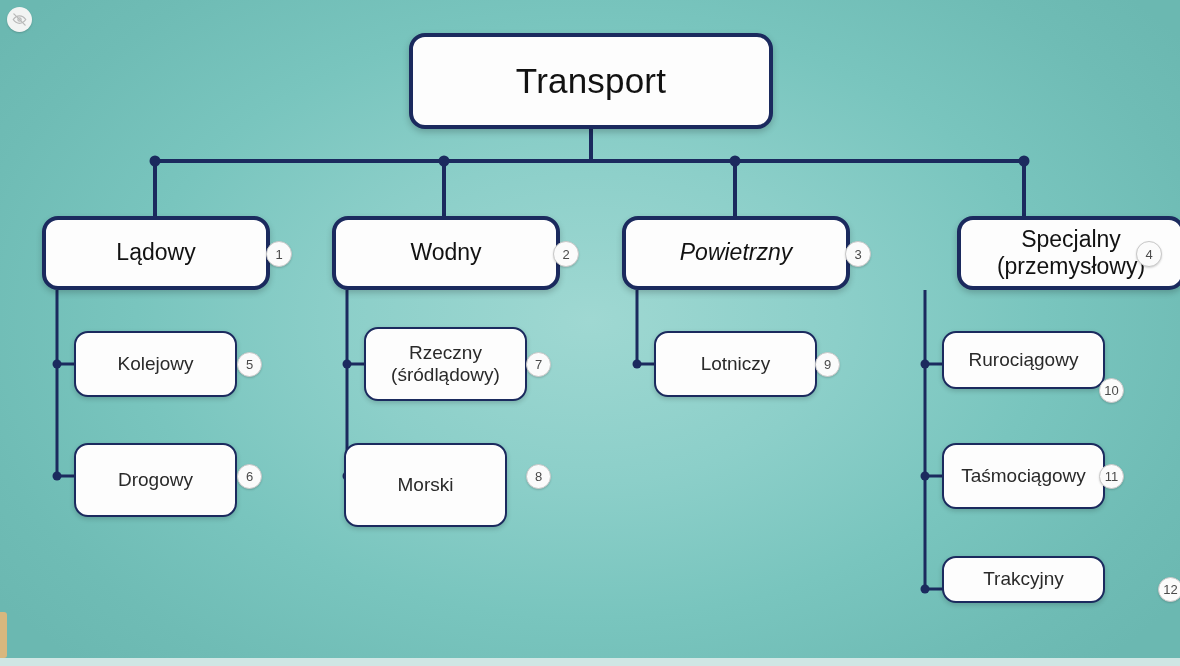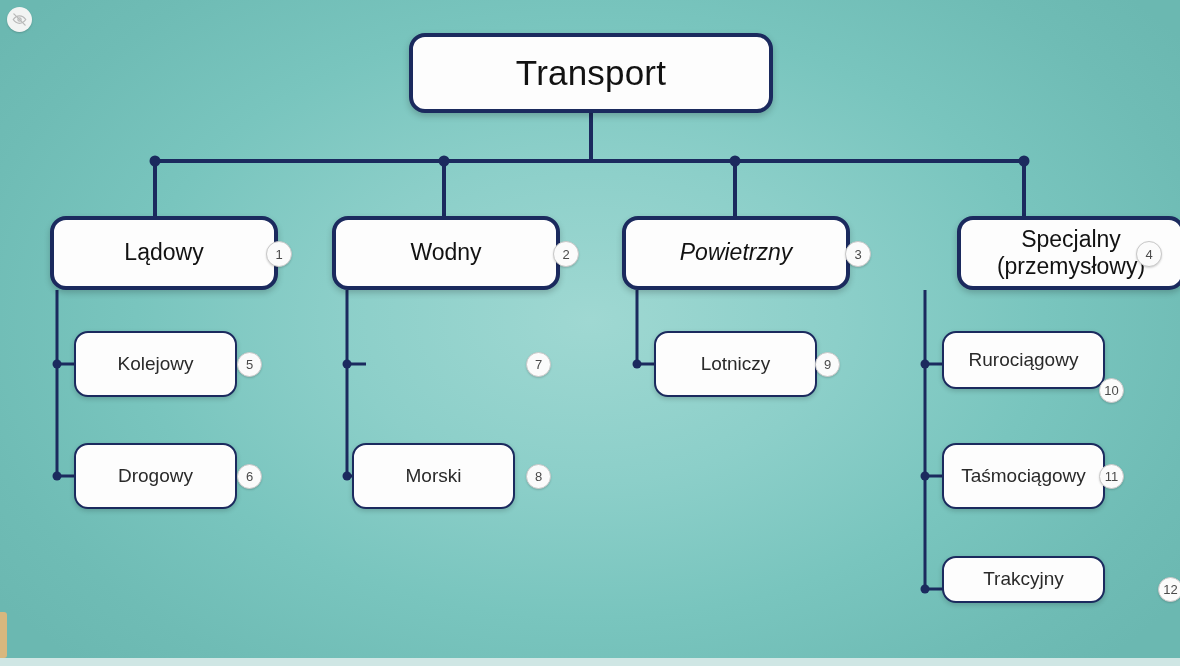--- a/index.html
+++ b/index.html
@@ -147,25 +147,25 @@
       <circle cx="57" cy="476" r="4.5"></circle>
       <circle cx="347" cy="364" r="4.5"></circle>
       <circle cx="347" cy="476" r="4.5"></circle>
       <circle cx="637" cy="364" r="4.5"></circle>
       <circle cx="925" cy="364" r="4.5"></circle>
       <circle cx="925" cy="476" r="4.5"></circle>
       <circle cx="925" cy="589" r="4.5"></circle>
     </g>
   </svg>
 
-  <div class="node root" style="left:409px; top:33px; width:364px; height:80px;">
+  <div class="node root" style="left:409px; top:33px; width:364px; height:96px;">
     <span class="label">Transport</span>
   </div>
 
-  <div class="node lvl2" style="left:42px; top:216px; width:228px; height:74px;margin-left:8px;">
+  <div class="node lvl2" style="left:42px; top:216px; width:228px; height:74px;">
     <span class="label">Lądowy</span>
   </div>
   <div class="badge b2" style="left:266px; top:241px;">
     <span>1</span>
   </div>
 
   <div class="node lvl2" style="left:332px; top:216px; width:228px; height:74px;">
     <span class="label">Wodny</span>
   </div>
   <div class="badge b2" style="left:553px; top:241px;">
@@ -189,32 +189,38 @@
     <span>4</span>
   </div>
 
   <div class="node lvl3" style="left:74px; top:331px; width:163px; height:66px;">
     <span class="label">Kolejowy</span>
   </div>
   <div class="badge b3" style="left:237px; top:352px;">
     <span>5</span>
   </div>
 
-  <div class="node lvl3" style="left:74px; top:443px; width:163px; height:66px;">
+  <div class="node lvl3" style="left:74px; top:443px; width:163px; height:74px;">
     <span class="label">Drogowy</span>
   </div>
   <div class="badge b3" style="left:237px; top:464px;">
     <span>6</span>
   </div>
 
+  <div class="node lvl3" style="left:364px; top:327px; width:163px; height:74px;">
+    <span class="label">
+      <span>Rzeczny</span><br>
+      <span>(śródlądowy)</span>
+    </span>
+  </div>
   <div class="badge b3" style="left:526px; top:352px;">
     <span>7</span>
   </div>
 
-  <div class="node lvl3" style="left:352px; top:443px; width:163px; height:66px;">
+  <div class="node lvl3" style="left:344px; top:443px; width:163px; height:84px;">
     <span class="label">Morski</span>
   </div>
   <div class="badge b3" style="left:526px; top:464px;">
     <span>8</span>
   </div>
 
   <div class="node lvl3" style="left:654px; top:331px; width:163px; height:66px;">
     <span class="label">Lotniczy</span>
   </div>
   <div class="badge b3" style="left:815px; top:352px;">

